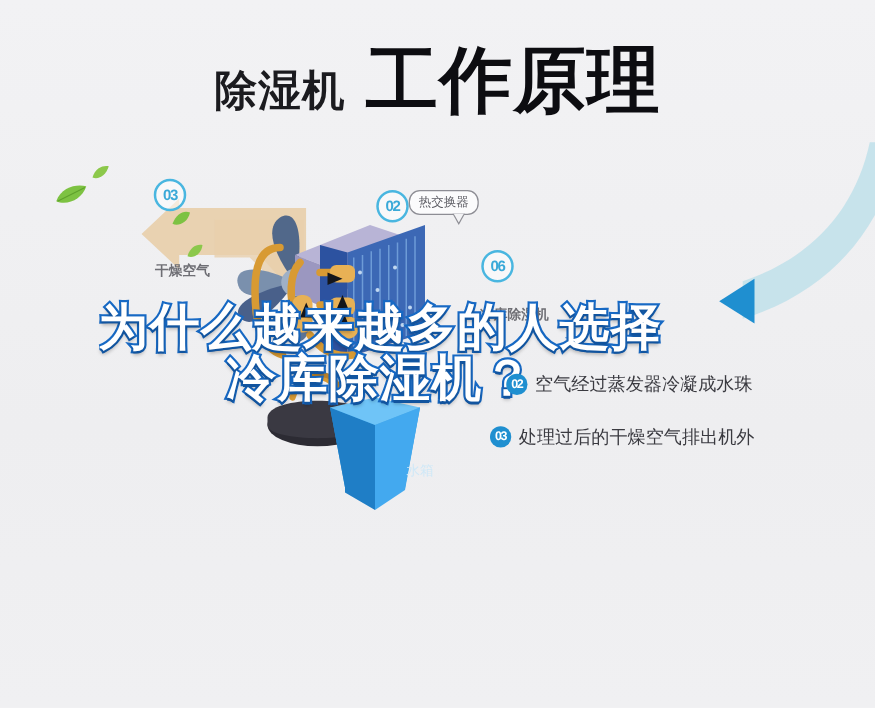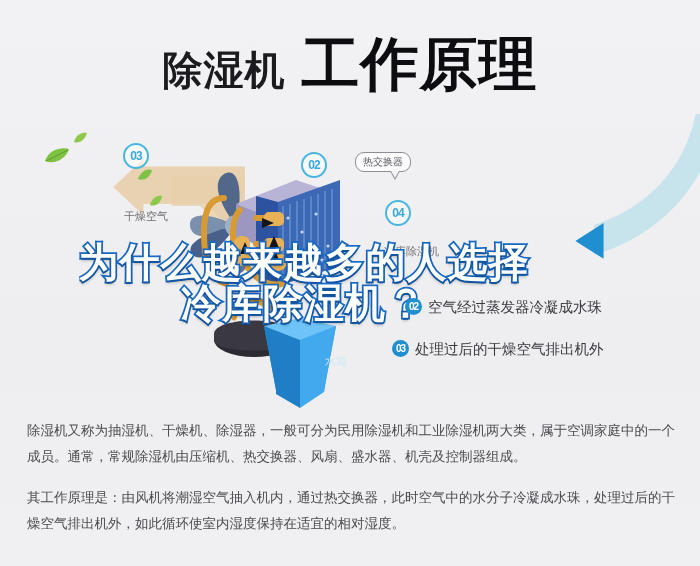--- a/index.html
+++ b/index.html
@@ -9,21 +9,21 @@
     font-family:"Liberation Sans","DejaVu Sans",sans-serif;
     overflow:hidden;
     position:relative;
   }
   .page{position:relative;width:700px;height:566px;overflow:hidden;
         background:linear-gradient(180deg,#f2f2f4 0%,#eeeef0 60%,#f0f0f2 100%);}
 
   
   .title-wrap{position:absolute;left:0;top:26px;width:700px;text-align:center;
               white-space:nowrap;}
-  .title-a{font-size:40px;font-weight:bold;color:#1b1b1f;letter-spacing:1px;
+  .title-a{font-size:34px;font-weight:bold;color:#1b1b1f;letter-spacing:1px;
            font-family:Liberation Sans, sans-serif;}
   .title-b{font-size:58px;font-weight:bold;color:#0d0d11;letter-spacing:1px;
            margin-left:16px;
            font-family:"DejaVu Sans","Liberation Sans",sans-serif;}
 
   
   .diagram{position:absolute;left:0;top:120px;width:700px;height:285px;}
 
   
   .humid-arc{position:absolute;right:-40px;top:0px;width:330px;height:160px;
@@ -32,26 +32,26 @@
   .dry-arrow{position:absolute;left:85px;top:38px;width:160px;height:110px;}
   
   .leaf{position:absolute;}
 
   
   .badge{position:absolute;width:22px;height:22px;border-radius:50%;
          border:2px solid #49b6e0;color:#3aa9d8;font-size:12px;font-weight:bold;
          display:flex;align-items:center;justify-content:center;
          background:rgba(255,255,255,.55);letter-spacing:-1px;}
 
-  .dlabel{position:absolute;color:#6e6e74;font-size:11px;white-space:nowrap;}
+  .dlabel{position:absolute;color:#6e6e74;font-size:11px;white-space:nowrap;font-weight:bold;}
 
   
   .bubble{position:absolute;border:1.4px solid #8d8d94;border-radius:9px;
           background:rgba(255,255,255,.75);color:#5d5d64;font-size:10px;
-          padding:2px 7px;white-space:nowrap;margin-left:28px;}
+          padding:2px 7px;white-space:nowrap;}
   .bubble:after{content:"";position:absolute;left:34px;bottom:-9px;
           width:0;height:0;border-left:5px solid transparent;
           border-right:5px solid transparent;border-top:9px solid #8d8d94;}
   .bubble:before{content:"";position:absolute;left:35px;bottom:-7px;z-index:2;
           width:0;height:0;border-left:4px solid transparent;
           border-right:4px solid transparent;border-top:7px solid #f3f3f5;}
 
   
   .tank-label{position:absolute;color:#cfe8f7;font-size:11px;white-space:nowrap;}
 
@@ -185,36 +185,32 @@
         <polygon points="86,168 122,182 158,168 122,160" fill="#6fc4f7"></polygon>
       </g>
     </svg>
 
     <div class="badge" style="left:123px;top:23px;">03</div>
     <div class="dlabel" style="left:124px;top:89px;">干燥空气</div>
 
     <div class="badge" style="left:301px;top:32px;">02</div>
     <div class="bubble" style="left:327px;top:32px;">热交换器</div>
 
-    <div class="badge" style="left:385px;top:80px;">04</div>
+    <div class="badge" style="left:385px;top:80px;">06</div>
     <div class="dlabel" style="left:384px;top:124px;">冷库除湿机</div>
 
-    <div class="tank-label" style="left:325px;top:234px;">水箱</div>
+    <div class="tank-label" style="left:325px;top:249px;">水箱</div>
   </div>
 
   <div class="headline">
     <span>为什么越来越多的人选择</span>
     <span>冷库除湿机？</span>
   </div>
 
   <div class="note" style="left:405px;top:298px;">
     <span class="nbadge">02</span><span>空气经过蒸发器冷凝成水珠</span>
   </div>
   <div class="note" style="left:392px;top:340px;">
     <span class="nbadge">03</span><span>处理过后的干燥空气排出机外</span>
   </div>
 
-  <div class="body-copy">
-    <p>除湿机又称为抽湿机、干燥机、除湿器，一般可分为民用除湿机和工业除湿机两大类，属于空调家庭中的一个成员。通常，常规除湿机由压缩机、热交换器、风扇、盛水器、机壳及控制器组成。</p>
-    <p>其工作原理是：由风机将潮湿空气抽入机内，通过热交换器，此时空气中的水分子冷凝成水珠，处理过后的干燥空气排出机外，如此循环使室内湿度保持在适宜的相对湿度。</p>
-  </div>
 
 </div>
 
 </body></html>

